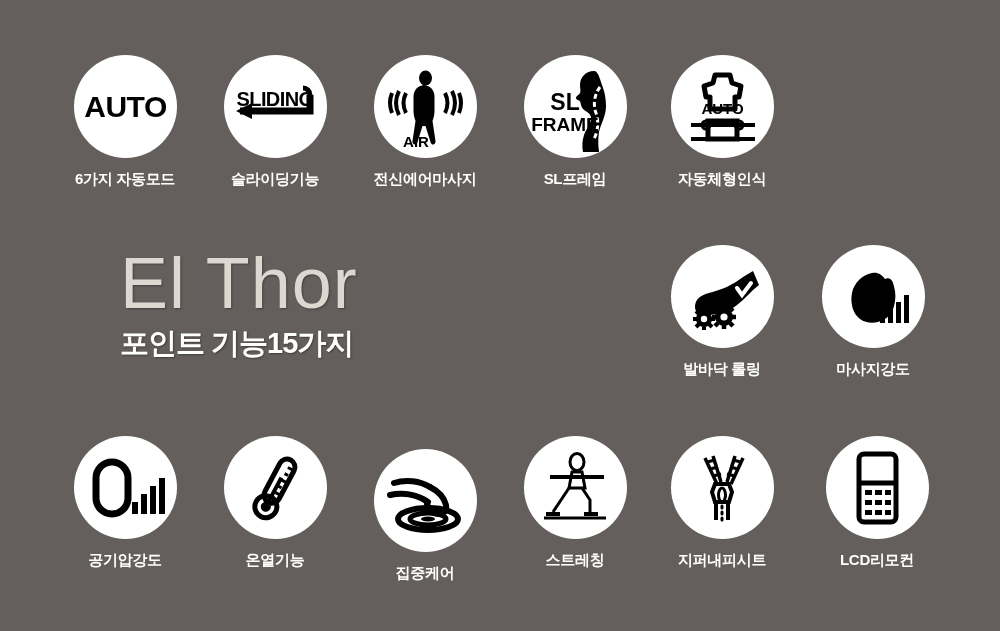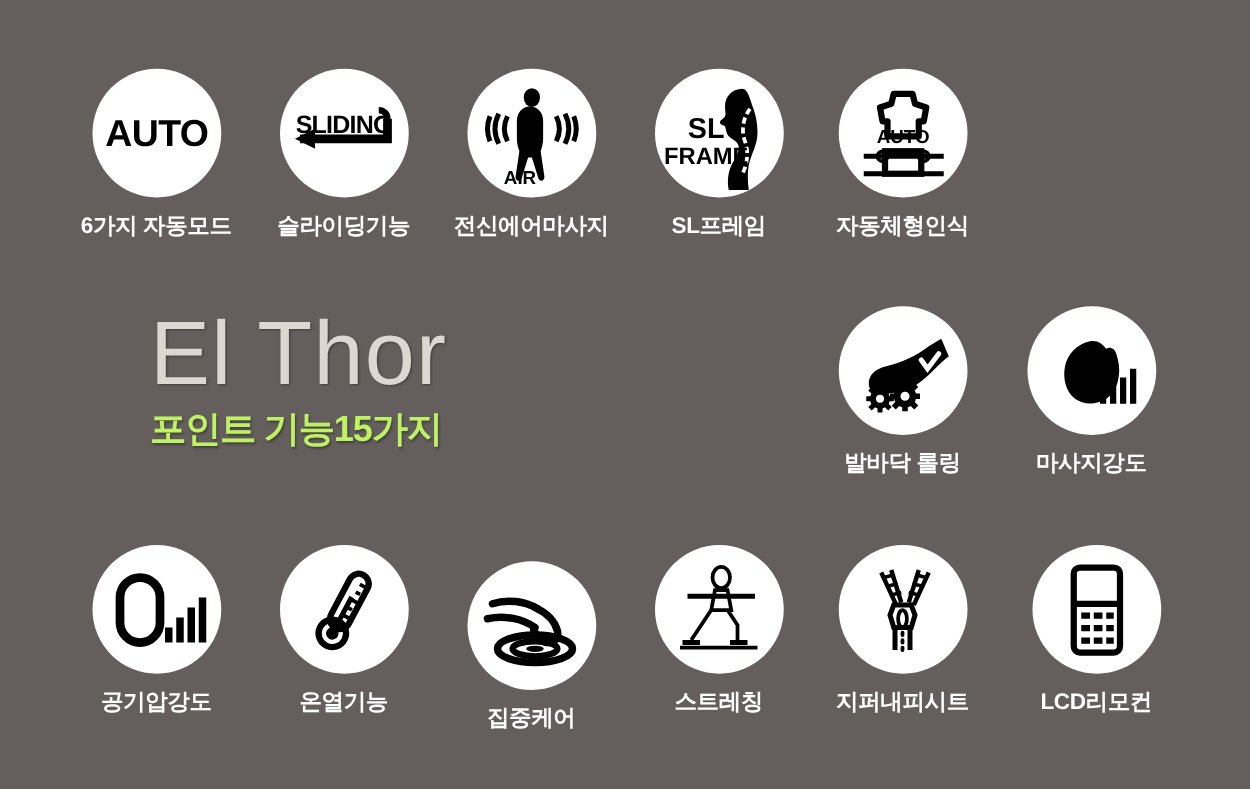--- a/index.html
+++ b/index.html
@@ -31,21 +31,21 @@
     margin: 0 auto;
     display: flex;
     align-items: center;
     justify-content: center;
     position: relative;
   }
   .circle svg { display: block; }
   .label {
     margin-top: 13px;
     color: #ffffff;
-    font-size: 18px;
+    font-size: 15px;
     font-weight: bold;
     letter-spacing: -0.3px;
     white-space: nowrap;
     line-height: 1;
   }
   
   #brand {
     position: absolute;
     left: 120px;
     top: 250px;
@@ -58,21 +58,21 @@
     color: #dcd7d1;
     line-height: 0.92;
     letter-spacing: 1px;
     text-shadow: 1px 1px 2px rgba(0,0,0,0.35);
     white-space: nowrap;
   }
   #brand-sub {
     margin-top: 8px;
     font-size: 29px;
     font-weight: bold;
-    color: #bef264;
+    color: #ffffff;
     letter-spacing: -1px;
     text-shadow: 1px 1px 2px rgba(0,0,0,0.35);
     white-space: nowrap;
   }
   
   .txt {
     font-family: "Liberation Sans", sans-serif;
     font-weight: bold;
     fill: #000;
   }

